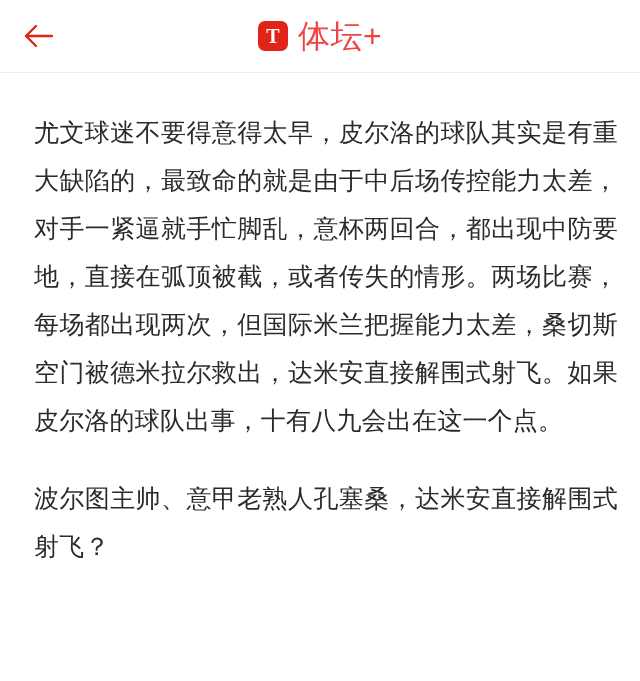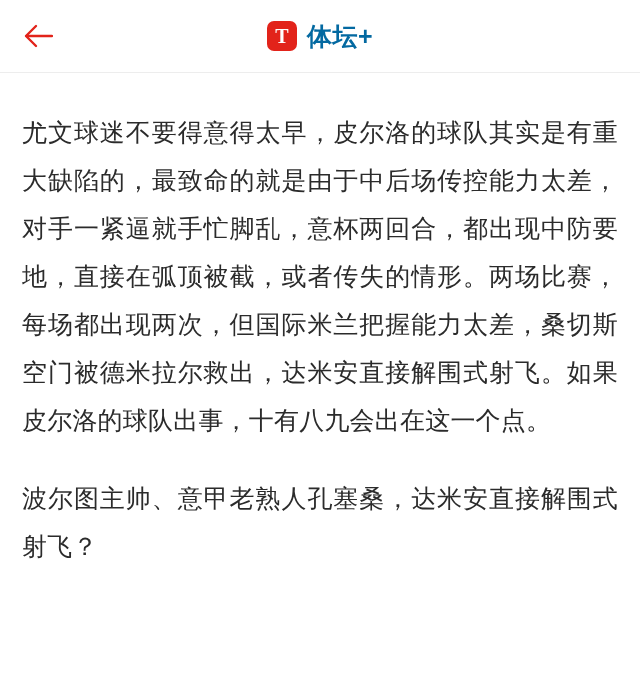--- a/index.html
+++ b/index.html
@@ -61,35 +61,36 @@
     flex: none;
   }
   .brand-logo span {
     color: #ffffff;
     font-size: 20px;
     font-weight: bold;
     line-height: 1;
     font-family: "Liberation Serif", serif;
   }
   .brand-name {
-    font-size: 25px;
-    font-weight: bold;
-    color: #0369a1;
+    font-size: 32px;
+    font-weight: normal;
+    color: #ef4444;
     letter-spacing: 0.5px;
     line-height: 1;
   }
   .header-divider {
     height: 1px;
     background: #ededed;
     width: 100%;
   }
   
   .content {
     padding: 36px 22px 0 22px;
     box-sizing: border-box;
+    margin-left: 12px;
   }
   .para {
     font-size: 25px;
     line-height: 48px;
     color: #2b2b2b;
     letter-spacing: 0.2px;
     margin: 0 0 30px 0;
     text-align: justify;
     font-family: "Liberation Serif", "DejaVu Serif", serif;
   }

